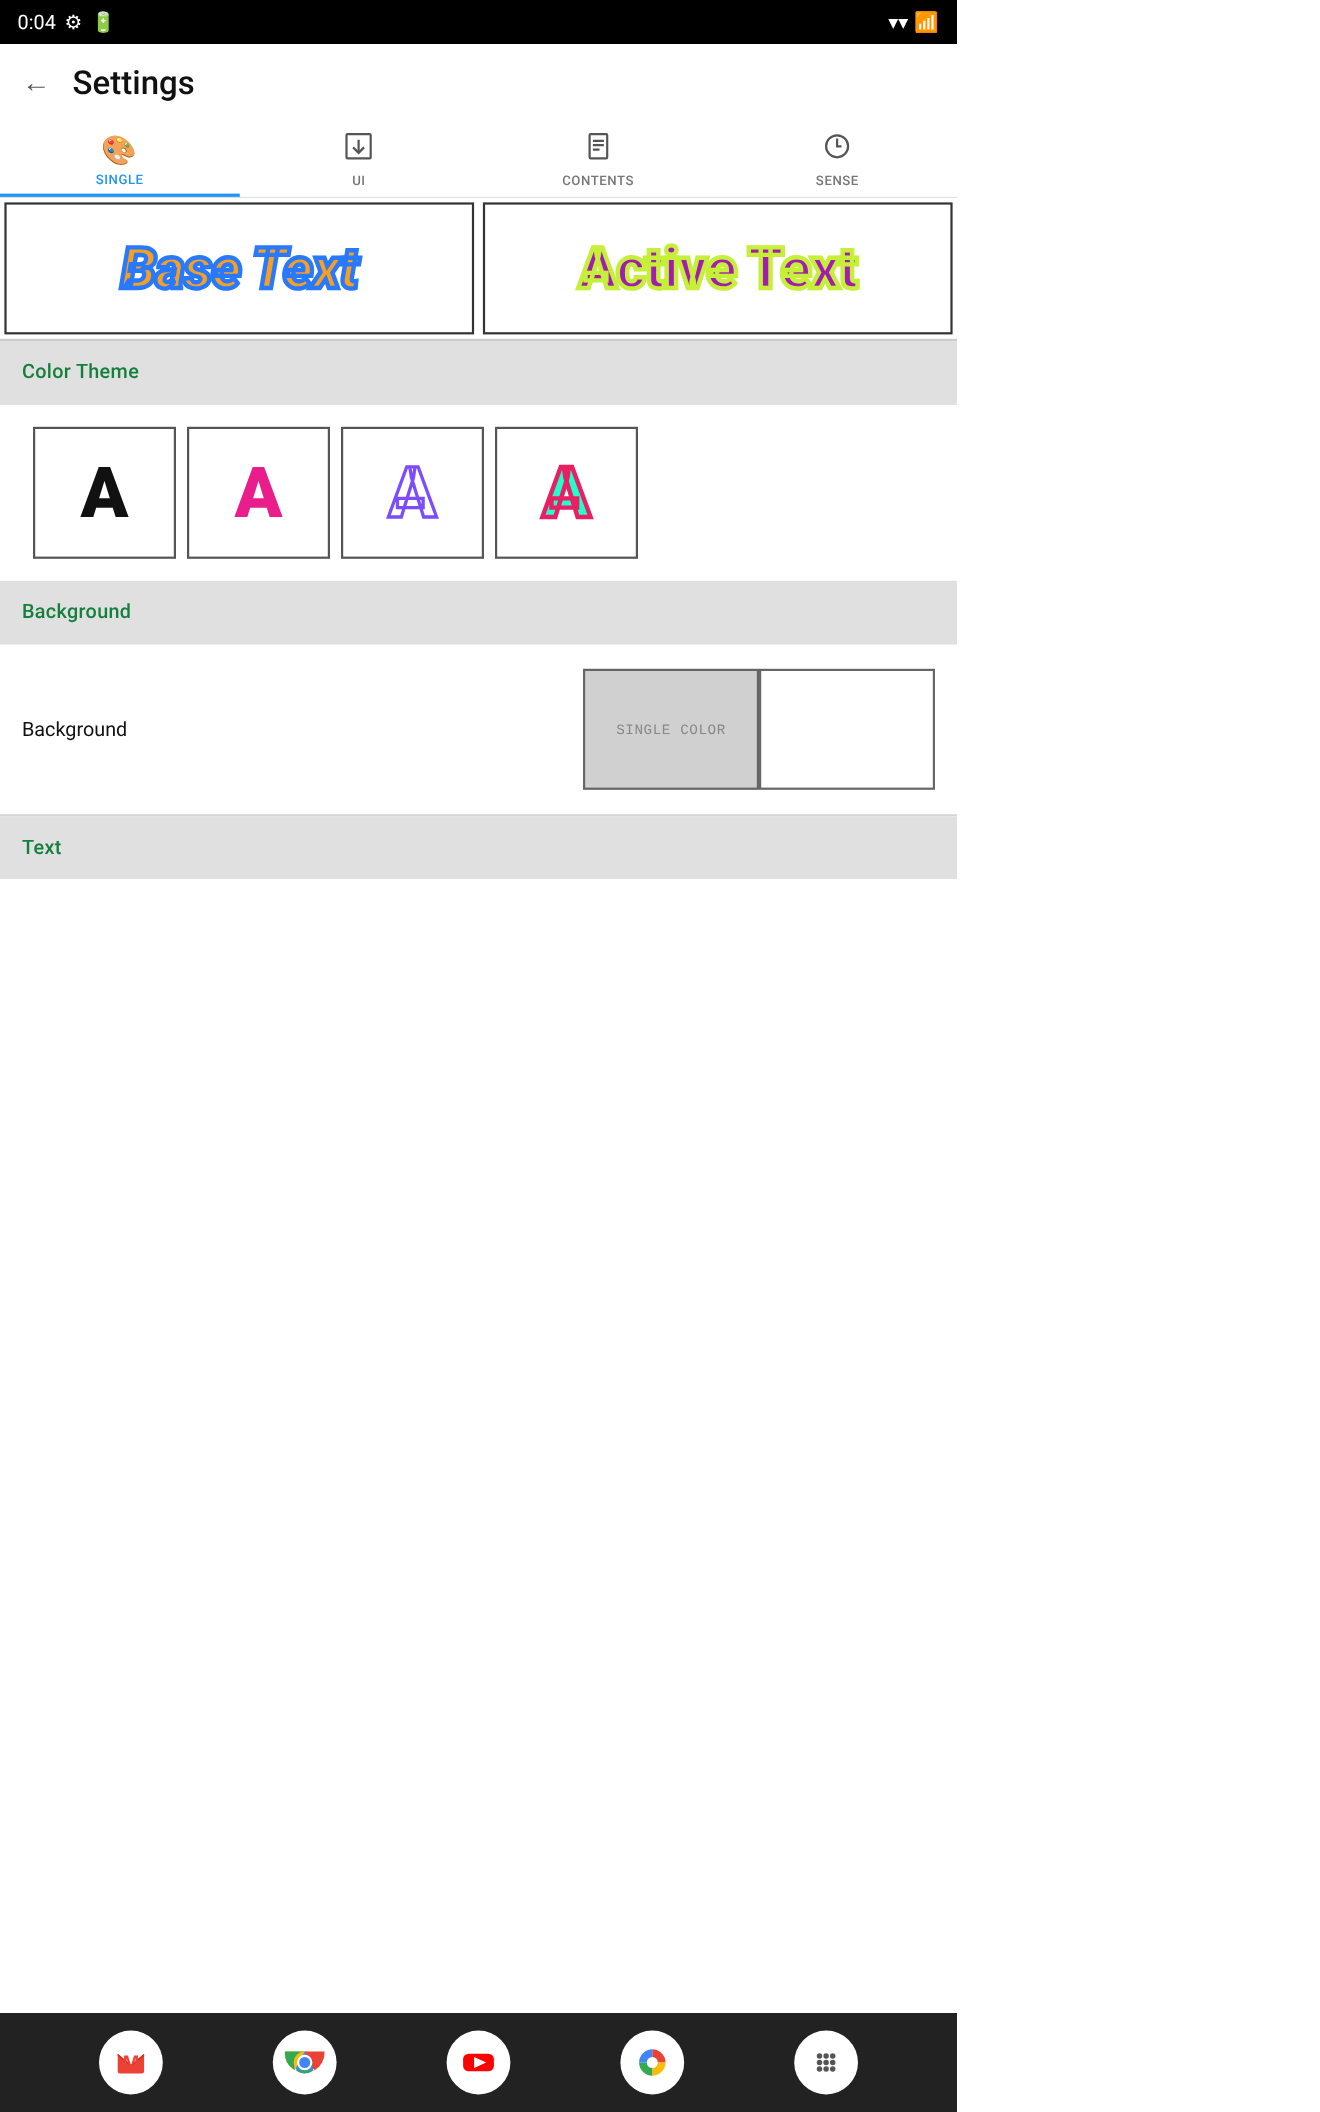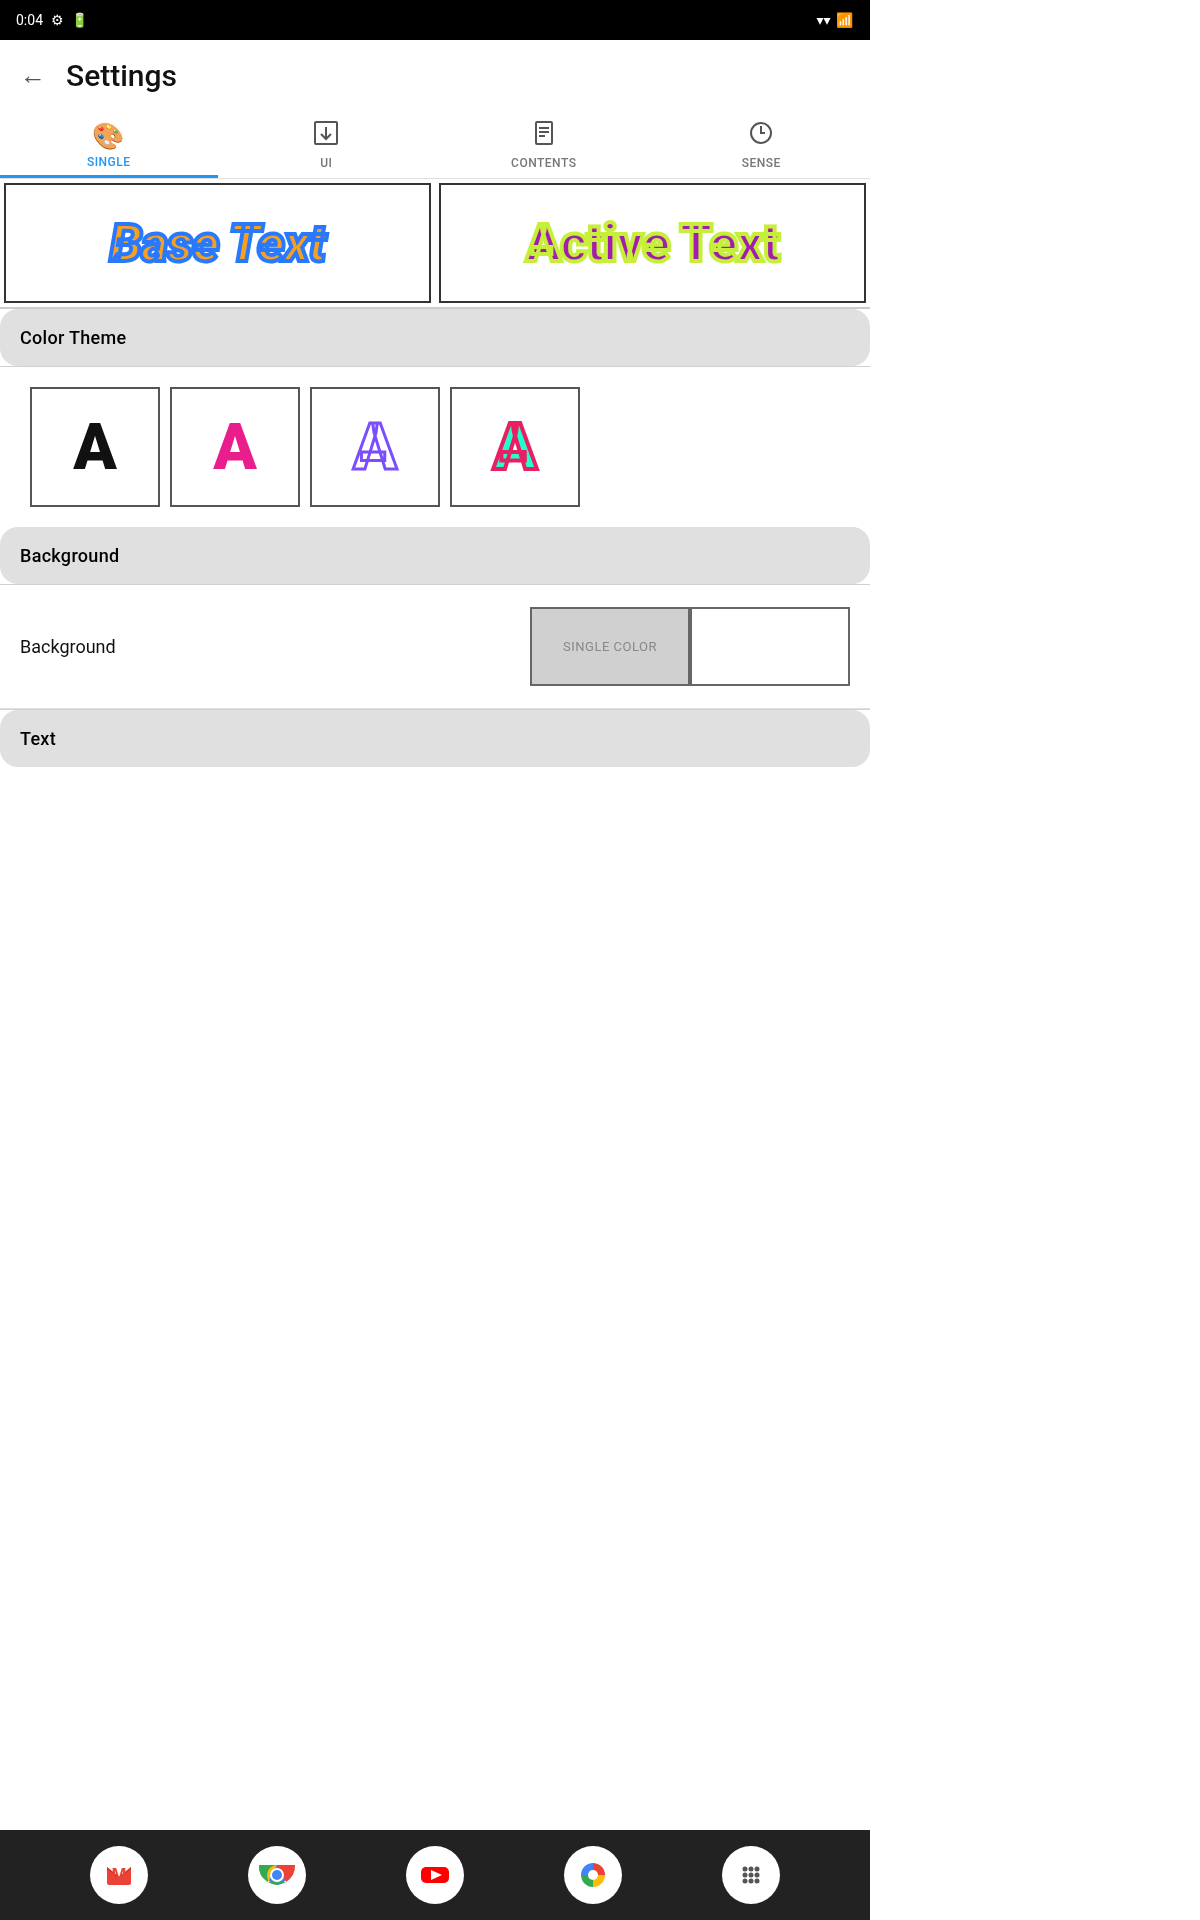--- a/index.html
+++ b/index.html
@@ -14,21 +14,21 @@
 
     
     .status-bar {
       background: #000;
       color: #fff;
       height: 40px;
       display: flex;
       align-items: center;
       justify-content: space-between;
       padding: 0 16px;
-      font-size: 14px;
+      font-size: 18px;
     }
     .status-left { display: flex; align-items: center; gap: 8px; }
     .status-right { display: flex; align-items: center; gap: 6px; }
 
     
     .top-bar {
       height: 70px;
       display: flex;
       align-items: center;
       padding: 0 20px;
@@ -99,23 +99,22 @@
       -webkit-text-stroke: 4px #c6ef39;
       letter-spacing: -1px;
     }
 
     
     .section-header {
       background: #e0e0e0;
       padding: 18px 20px;
       font-size: 18px;
       font-weight: 500;
-      color: #000000;
+      color: #15803d;
       letter-spacing: 0.3px;
-      border-radius: 18px;
     }
 
     
     .color-theme-options {
       display: flex;
       padding: 20px 30px;
       gap: 10px;
       background: #fff;
     }
     .theme-option {
@@ -147,26 +146,27 @@
       border-bottom: 1px solid #e0e0e0;
       background: #fff;
     }
     .bg-row-label { font-size: 18px; color: #111; }
     .bg-options {
       display: flex;
       gap: 0;
     }
     .bg-option {
       width: 160px;
-      height: 79px;
+      height: 110px;
       border: 2px solid #666;
       display: flex;
       align-items: center;
       justify-content: center;
       cursor: pointer;
+      font-family: Liberation Mono, monospace;
     }
     .bg-option.single-color {
       background: #d0d0d0;
       font-size: 13px;
       color: #888;
       letter-spacing: 0.5px;
     }
     .bg-option.white-box {
       background: #fff;
     }

